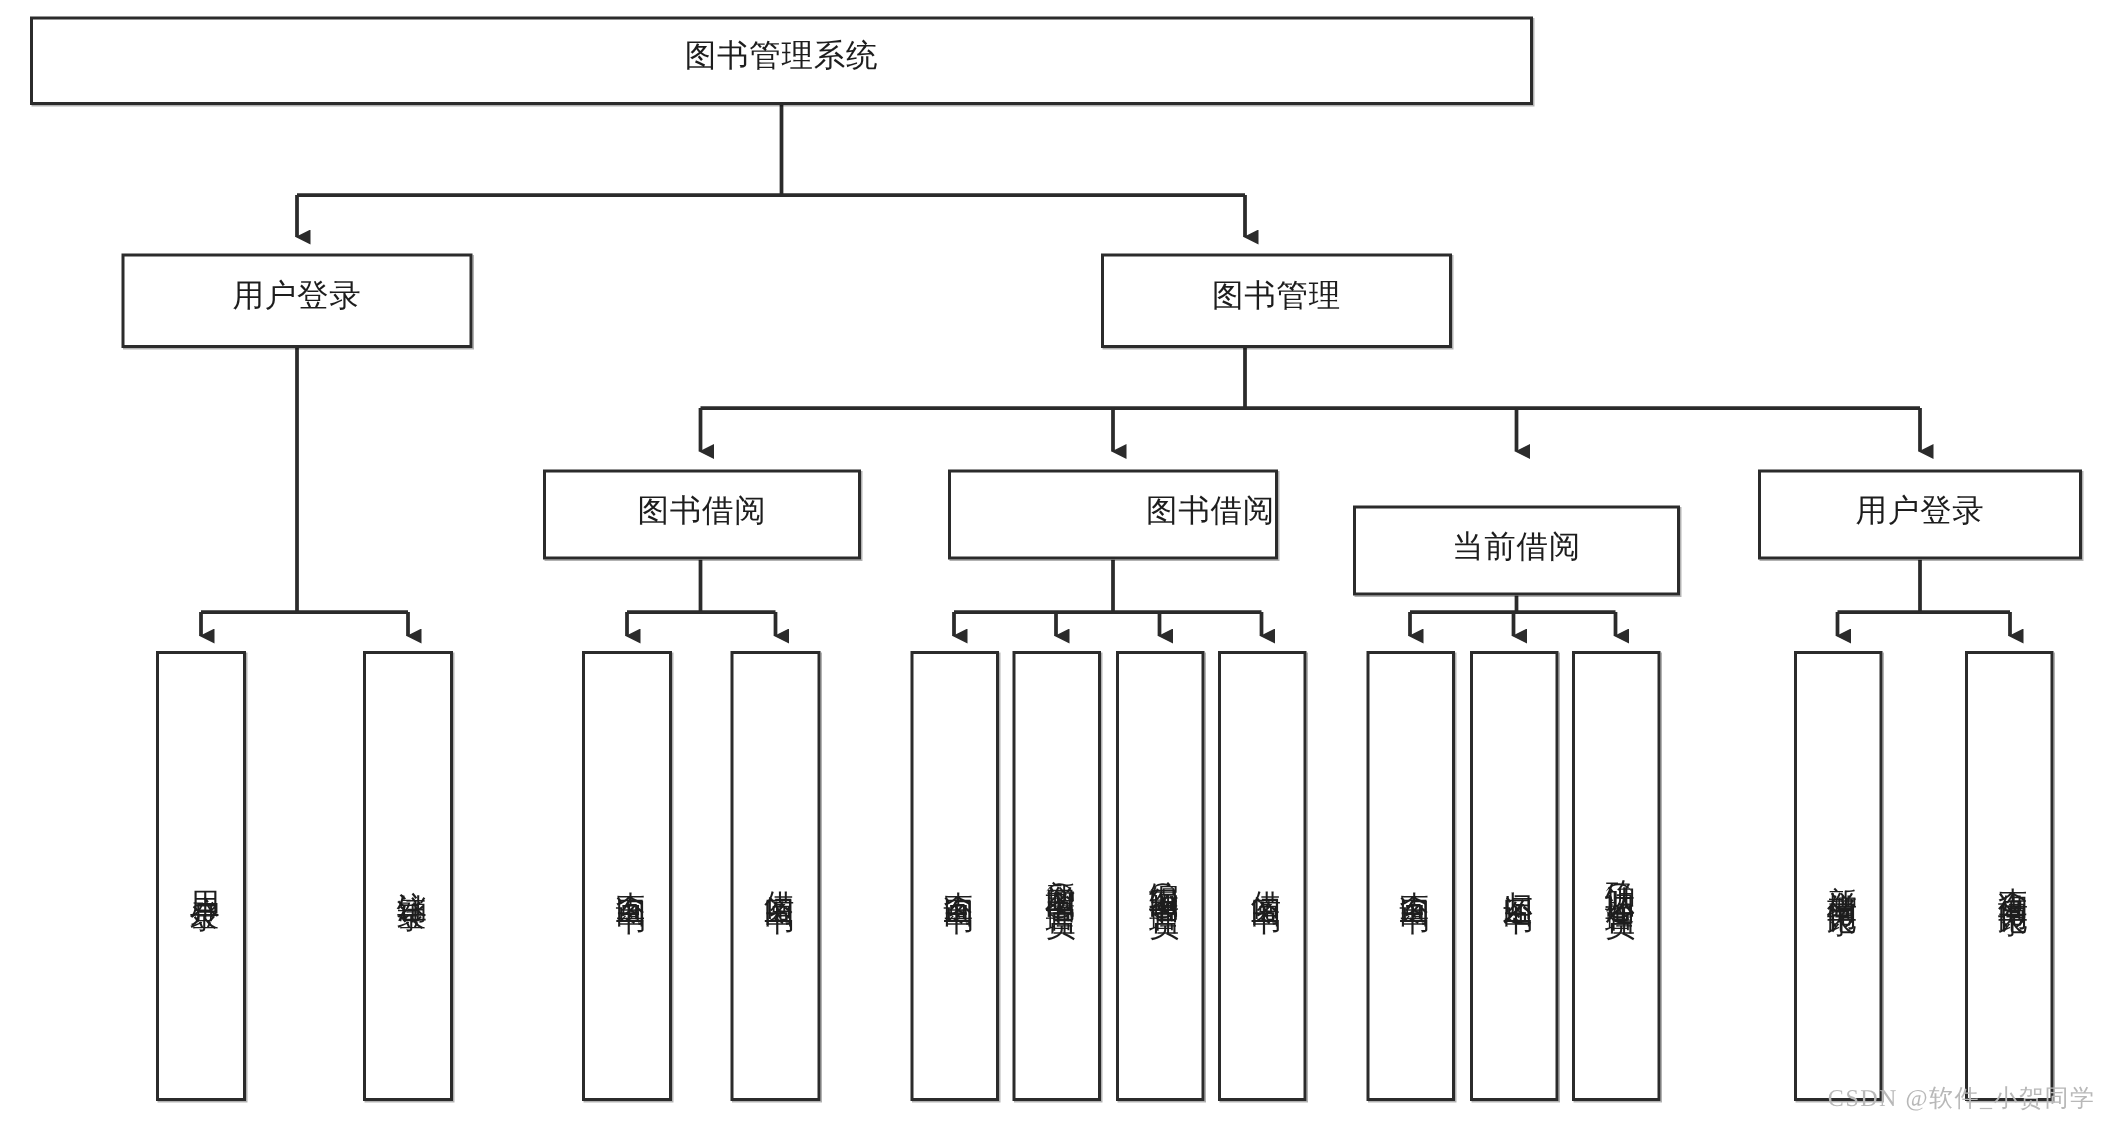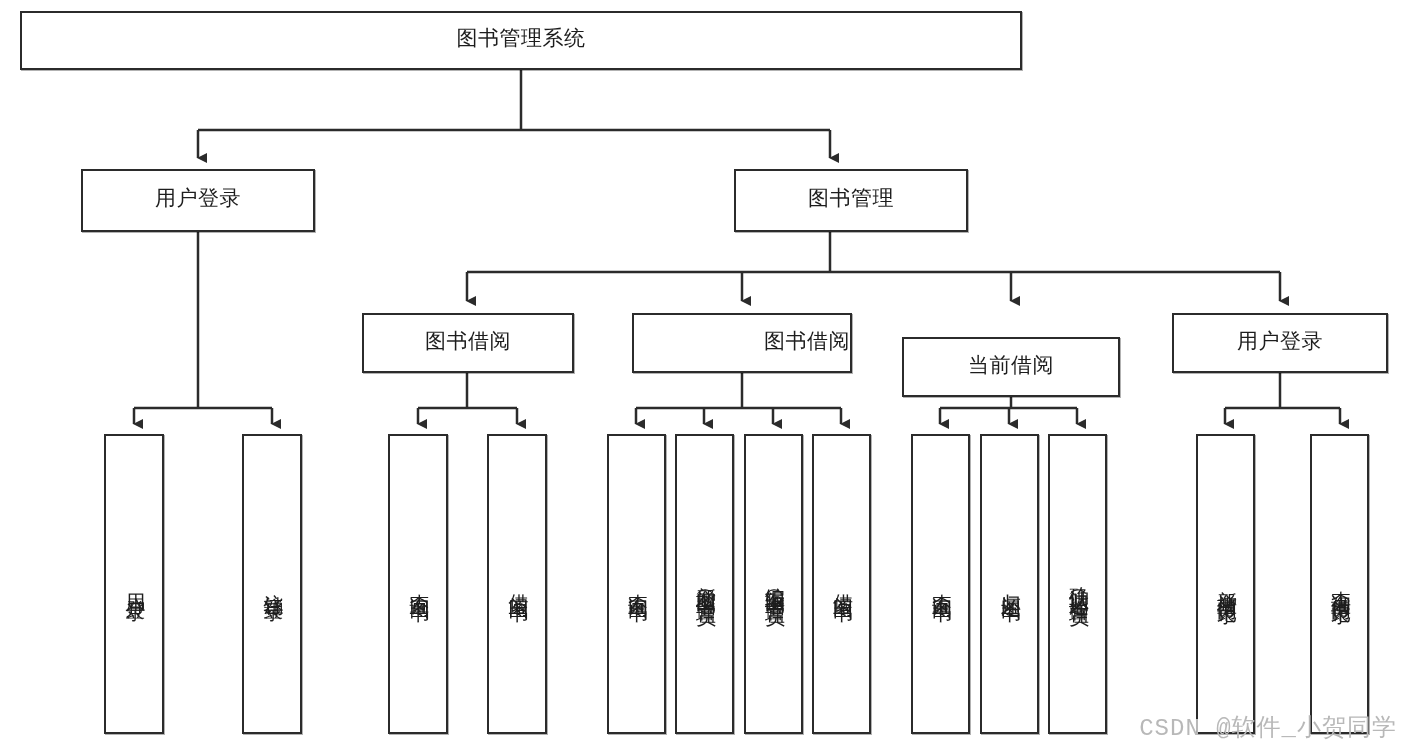--- a/index.html
+++ b/index.html
@@ -40,25 +40,25 @@
     text-orientation:upright;
     font-size:20px;
     line-height:1.1;
     letter-spacing:3px;
     white-space:nowrap;
     max-height:290px;
   }
   .watermark{
     position:absolute;
     right:8px;bottom:4px;
-    font-size:24px;
+    font-size:16px;
     color:#b8b8b8;
     letter-spacing:1px;
     white-space:nowrap;
-    font-family:Liberation Mono, monospace;
+    font-family:Liberation Serif, serif;
   }
 </style>
 </head>
 <body>
 
 <div id="canvas">
 
   <svg class="lines" viewBox="0 0 1405 747">
     <defs>
       <marker id="arrow" markerWidth="11" markerHeight="11" refX="5" refY="9" orient="auto" markerUnits="userSpaceOnUse">

